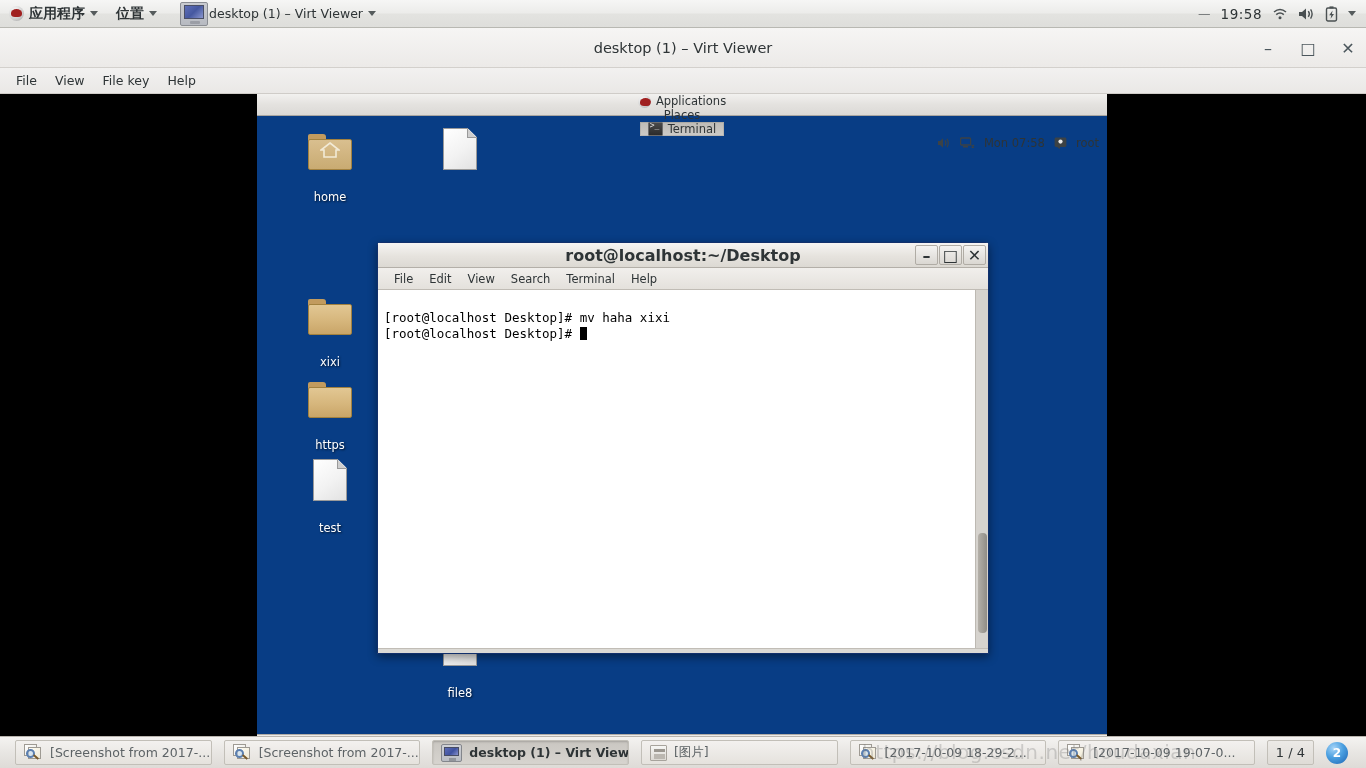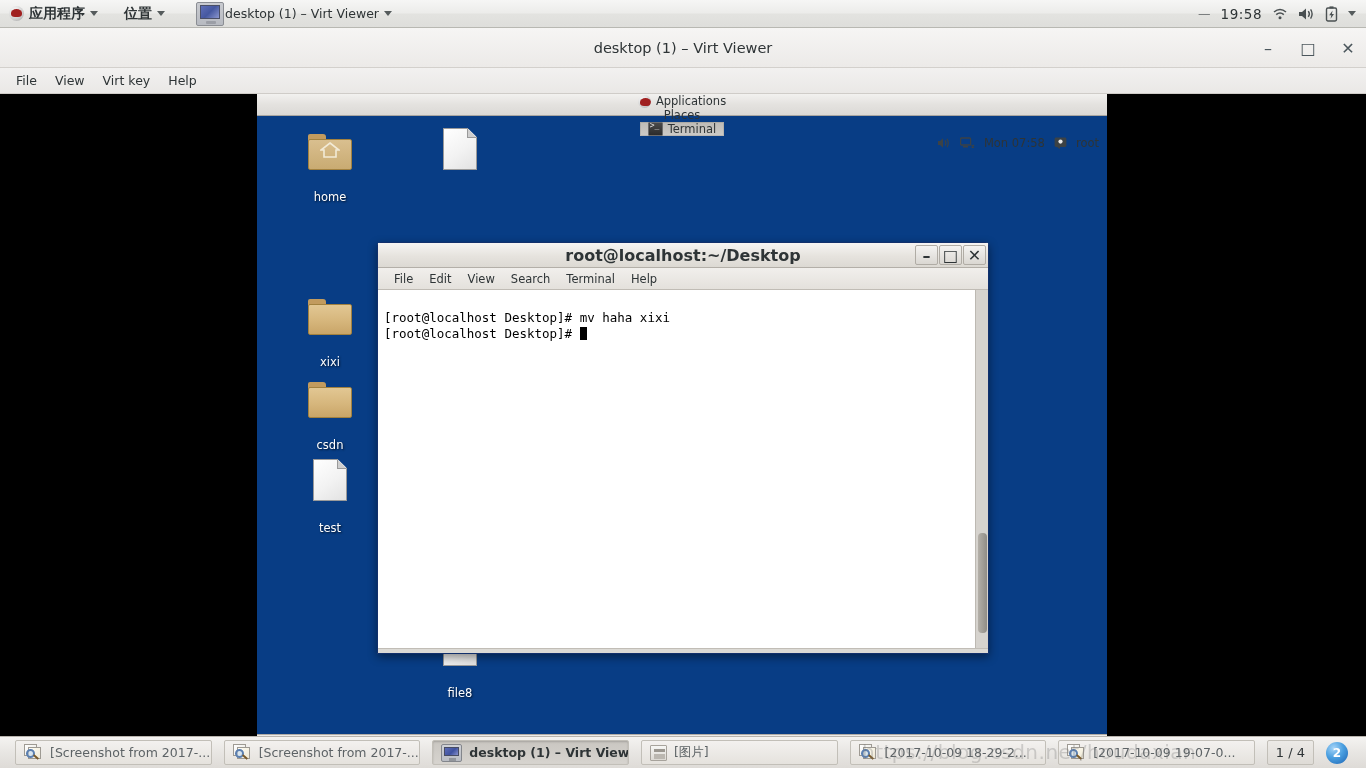--- a/index.html
+++ b/index.html
@@ -10,21 +10,21 @@
     background: #ffffff;
   }
   #screen { position: relative; width: 1366px; height: 768px; background: #ffffff; }
 
   
   .host-panel {
     position: absolute; left: 0; top: 0; width: 1366px; height: 28px;
     background: linear-gradient(to bottom, #f6f6f5 0%, #ececea 48%, #e3e3e0 52%, #dededb 100%);
     border-bottom: 1px solid #b8b8b2;
     display: flex; align-items: center;
-    font-size: 12.5px; color: #2e3436; gap: 8px;
+    font-size: 12.5px; color: #2e3436;
   }
   .host-panel .pitem {
     display: flex; align-items: center; gap: 5px;
     height: 28px; padding: 0 9px; white-space: nowrap;
   }
   .host-panel .pitem.cjk { font-size: 14px; font-weight: bold; }
   .redhat-logo {
     width: 15px; height: 15px; border-radius: 50%;
     background: radial-gradient(circle at 35% 30%, #f4f4f4 0%, #e8e8e8 30%, #cfcfcf 60%, #9a9a9a 100%);
     position: relative; overflow: hidden; flex: none;
@@ -325,21 +325,21 @@
       <div class="vv-winbtns">
         <span class="vv-winbtn">–</span>
         <span class="vv-winbtn">□</span>
         <span class="vv-winbtn">✕</span>
       </div>
     </div>
 
     <div class="vv-menubar">
       <span class="vv-menuitem">File</span>
       <span class="vv-menuitem">View</span>
-      <span class="vv-menuitem">Virt key</span>
+      <span class="vv-menuitem">File key</span>
       <span class="vv-menuitem">Help</span>
     </div>
 
     <div class="vv-viewport">
 
       <div class="guest">
 
         <div class="guest-top">
           <div class="gitem">
             <span class="redhat-logo" style="width:13px;height:13px"></span>
@@ -403,21 +403,21 @@
           <div class="dlabel">xixi</div>
         </div>
 
         <div class="dicon" style="left:30px;top:276px">
           <div class="glyph">
             <div class="folder">
                 <div class="tab"></div>
                 <div class="body"></div>
               </div>
           </div>
-          <div class="dlabel">csdn</div>
+          <div class="dlabel">https</div>
         </div>
 
         <div class="dicon" style="left:30px;top:359px">
           <div class="glyph">
             <div class="filepage">
                 <div class="sheet"></div>
                 <div class="fold"></div>
               </div>
           </div>
           <div class="dlabel">test</div>

